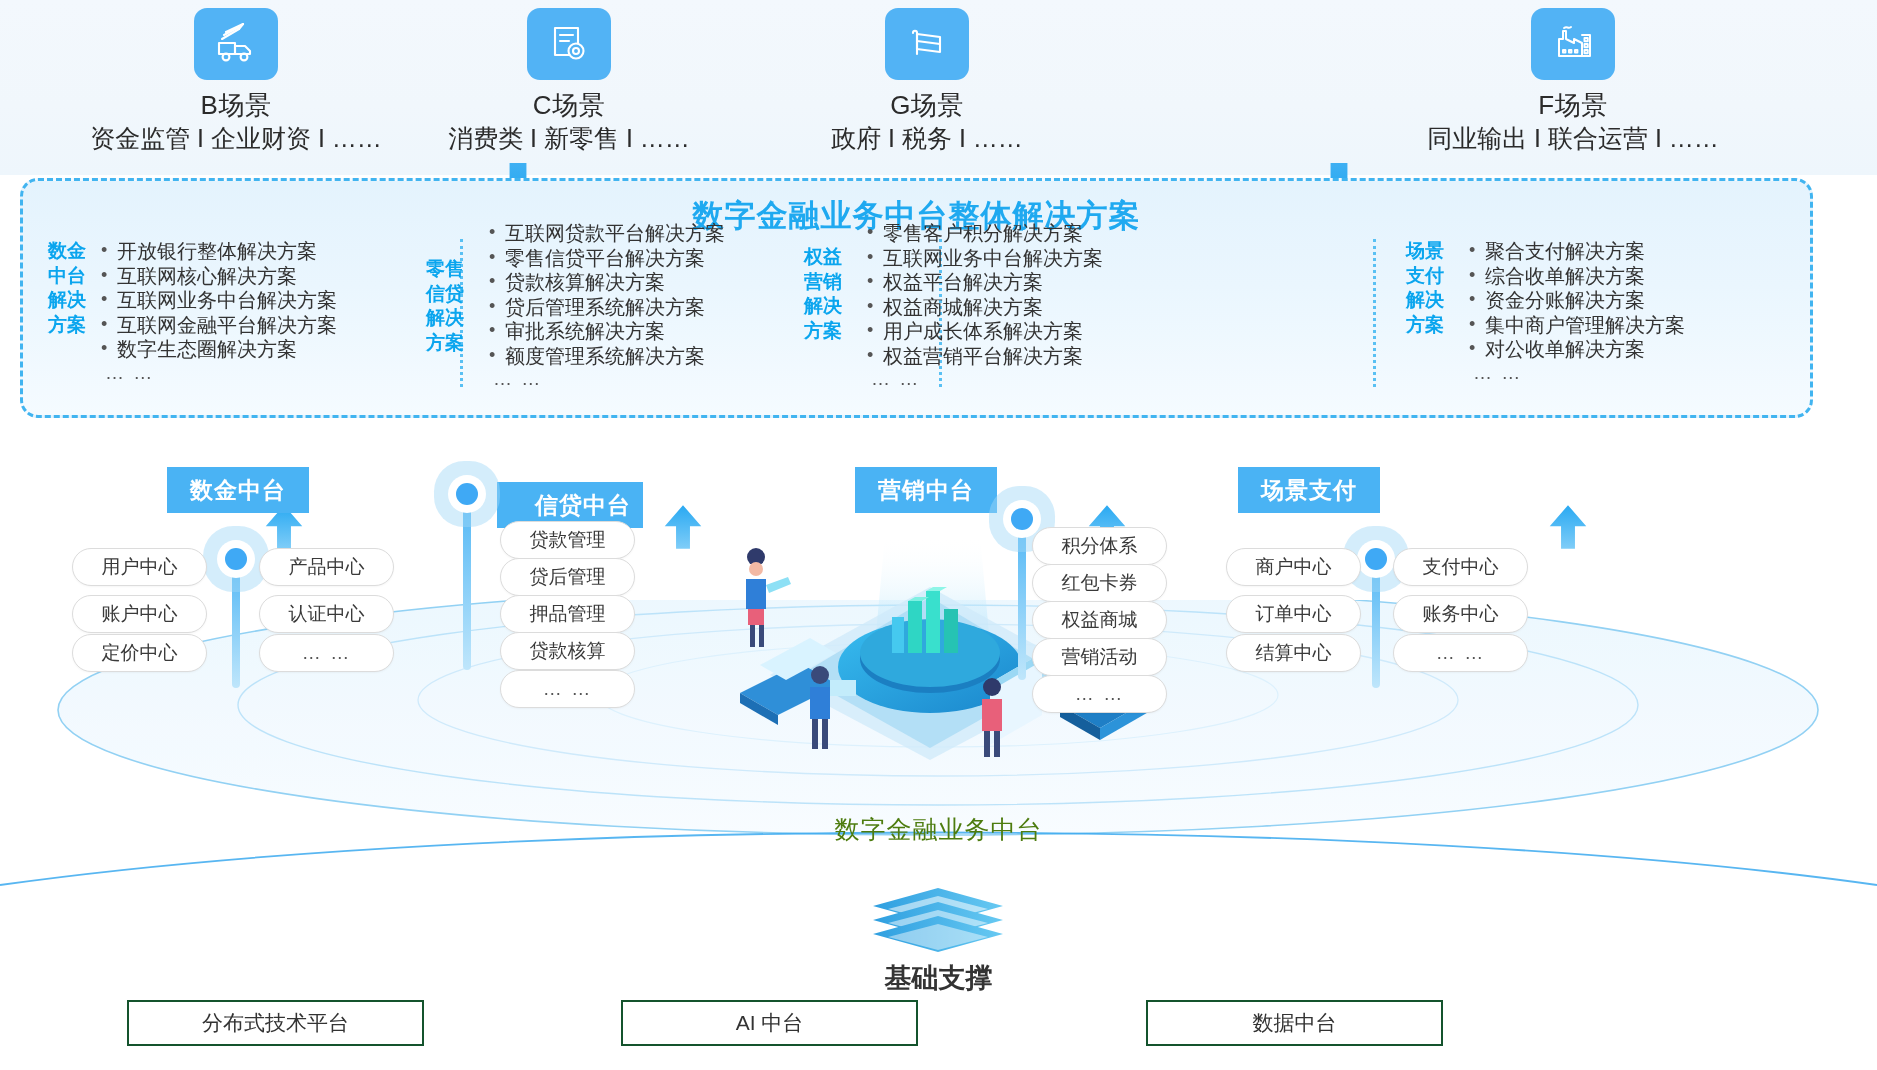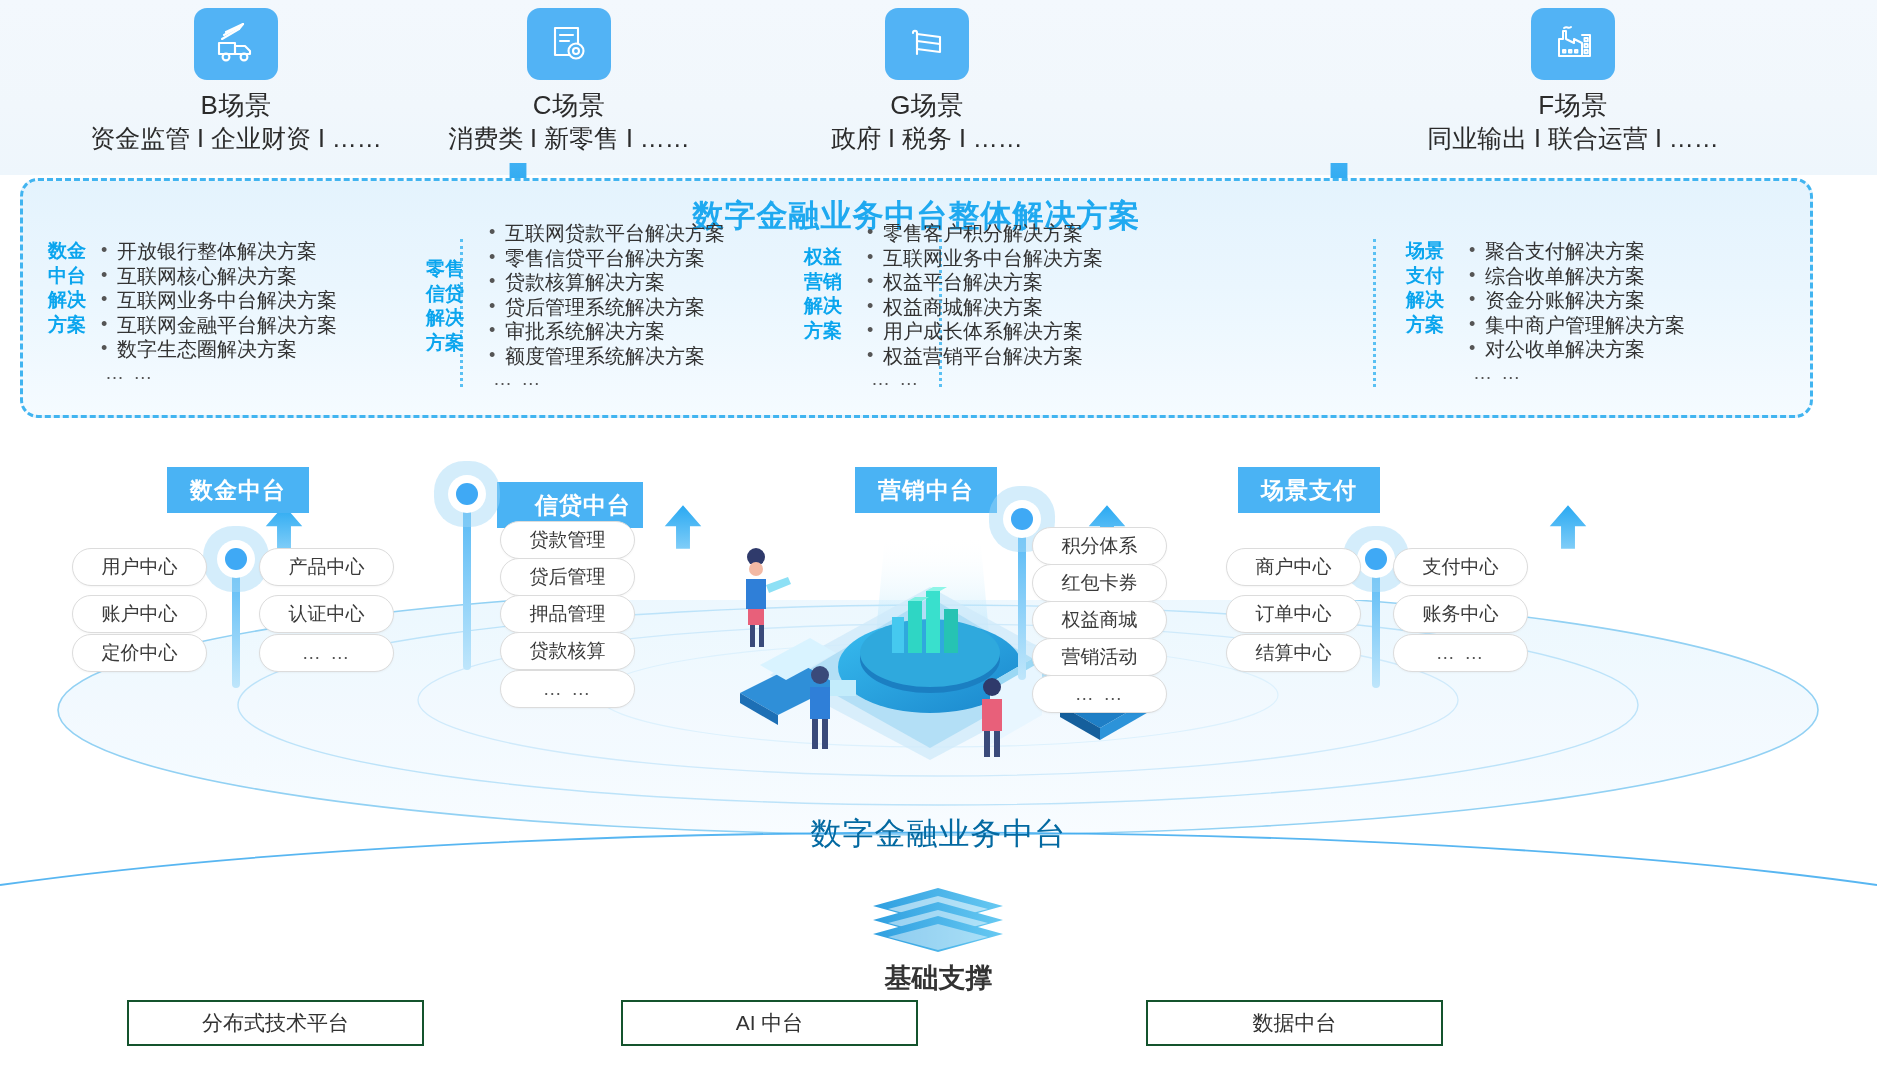--- a/index.html
+++ b/index.html
@@ -92,21 +92,21 @@
   .stem { position: absolute; width: 8px; border-radius: 4px;
           background: linear-gradient(180deg,#4fb6f5 0%, #bfe6fb 100%); }
   .stem-dot { position: absolute; width: 22px; height: 22px; border-radius: 50%;
               background: #3fa9f5; box-shadow: 0 0 0 8px #ffffff, 0 0 0 22px rgba(160,214,247,0.45); }
 
   
   .ellipse-wrap { position: absolute; left: 0; top: 600px; width: 1877px; height: 330px; overflow: hidden; }
 
   .mid-label {
     position: absolute; left: 0; width: 1877px; text-align: center;
-    top: 813px; font-size: 31px; color: #0369a1; letter-spacing: 1px;
+    top: 813px; font-size: 25px; color: #4d7c0f; letter-spacing: 1px;
   }
 
   
   .iso { position: absolute; left: 660px; top: 535px; width: 540px; height: 230px; }
 
   
   .base-icon { position: absolute; left: 853px; top: 888px; width: 170px; height: 72px; }
   .base-title {
     position: absolute; left: 0; width: 1877px; text-align: center; top: 960px;
     font-size: 27px; font-weight: bold; color: #333;

